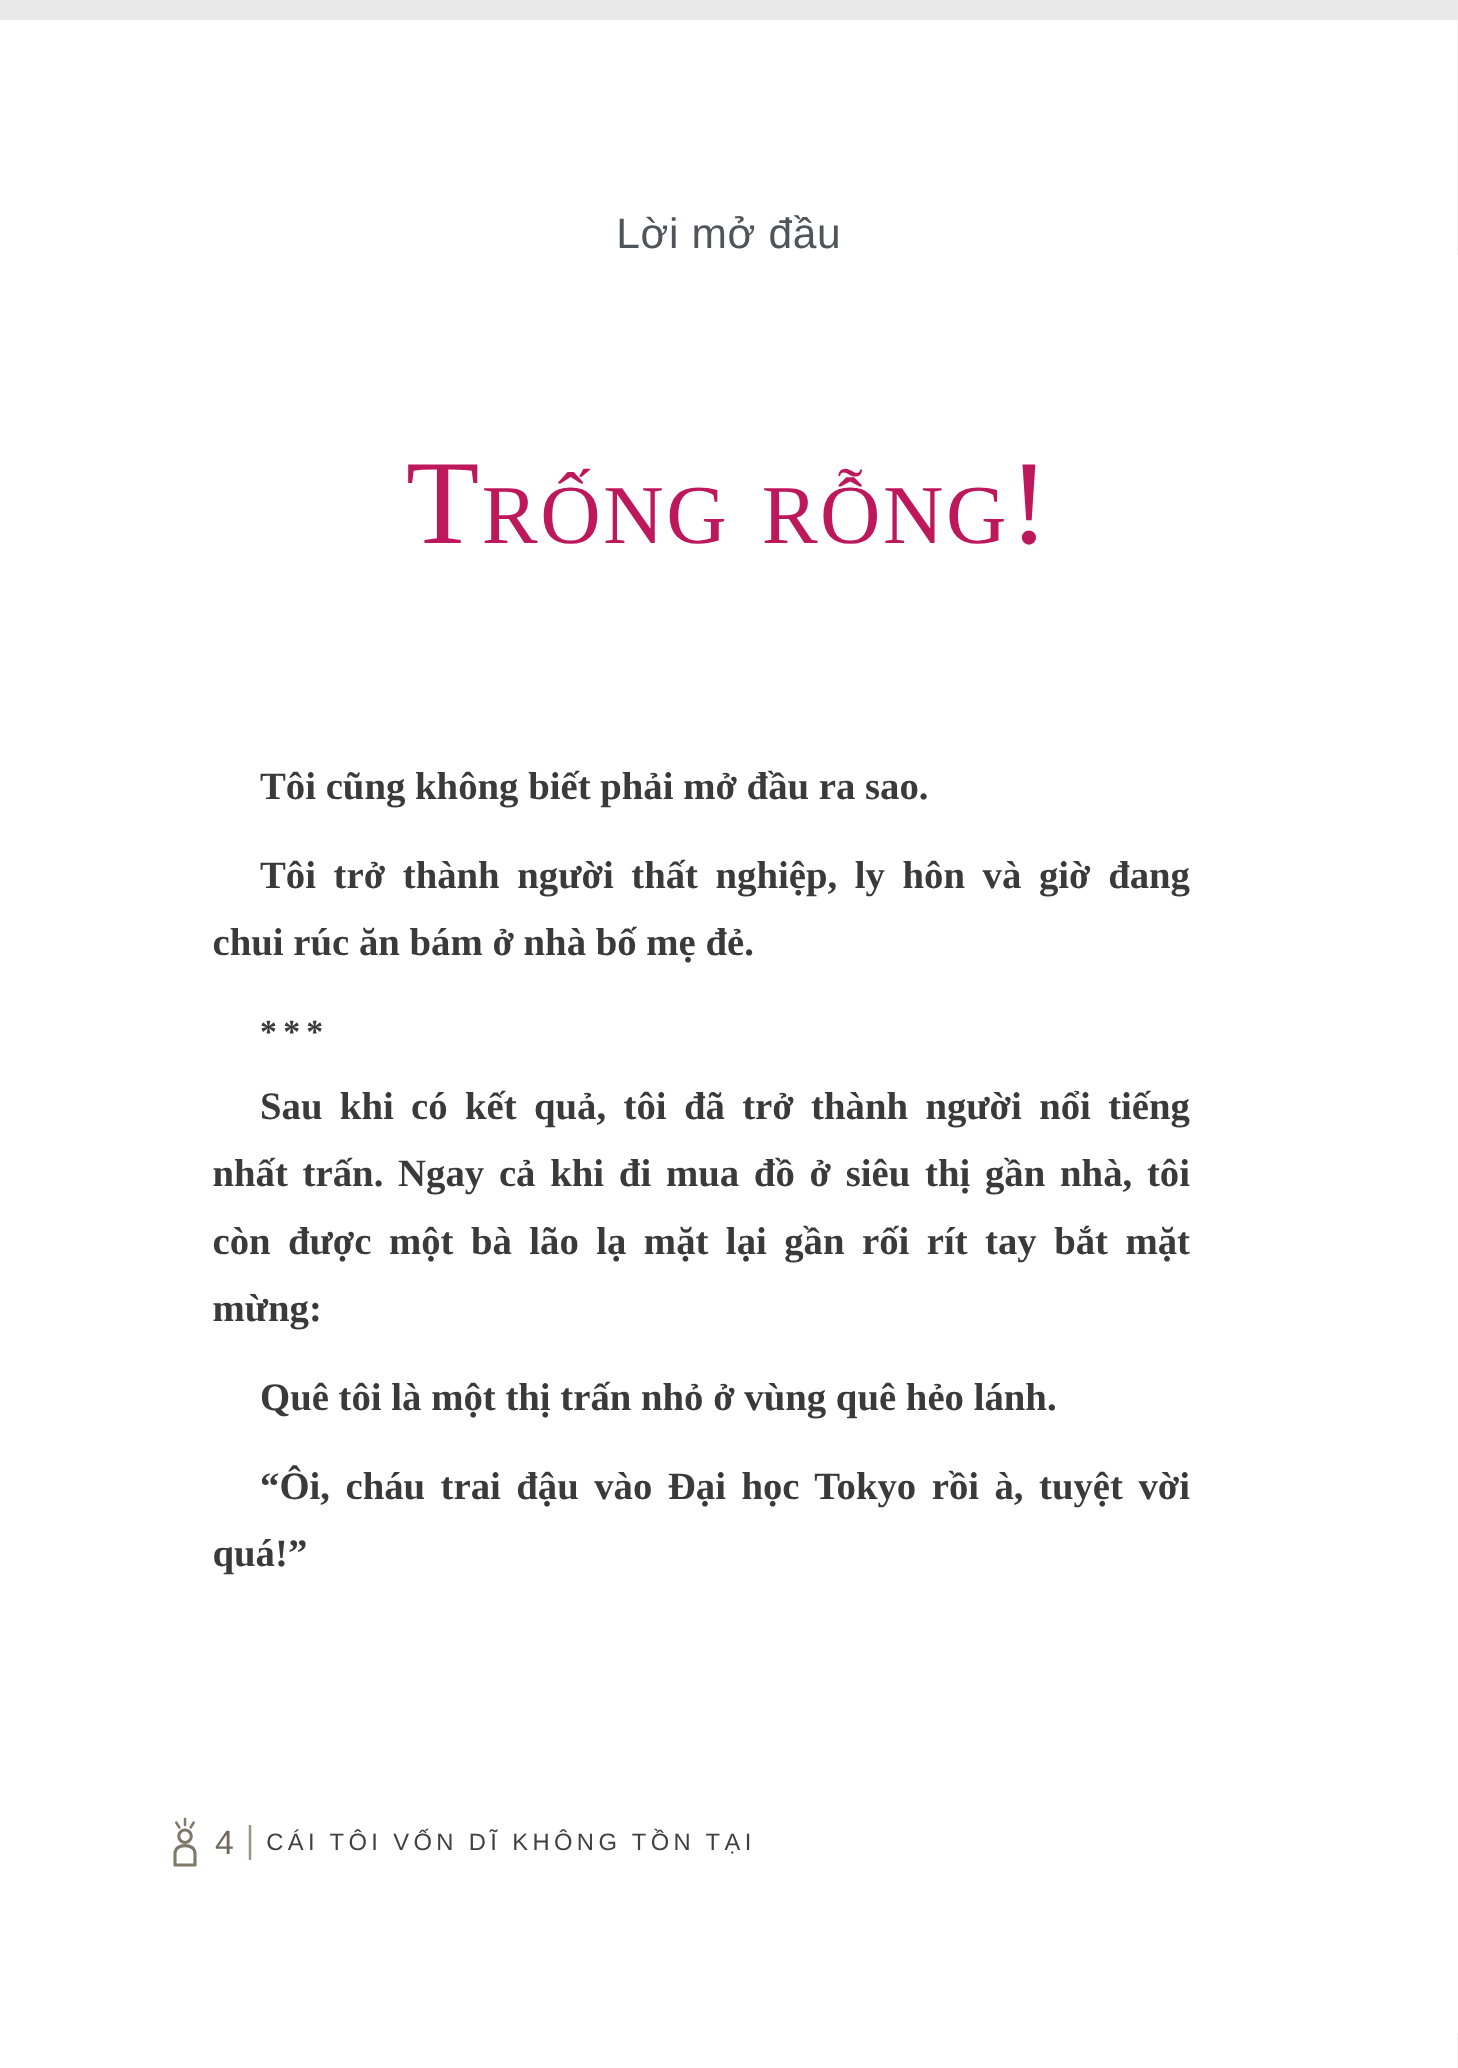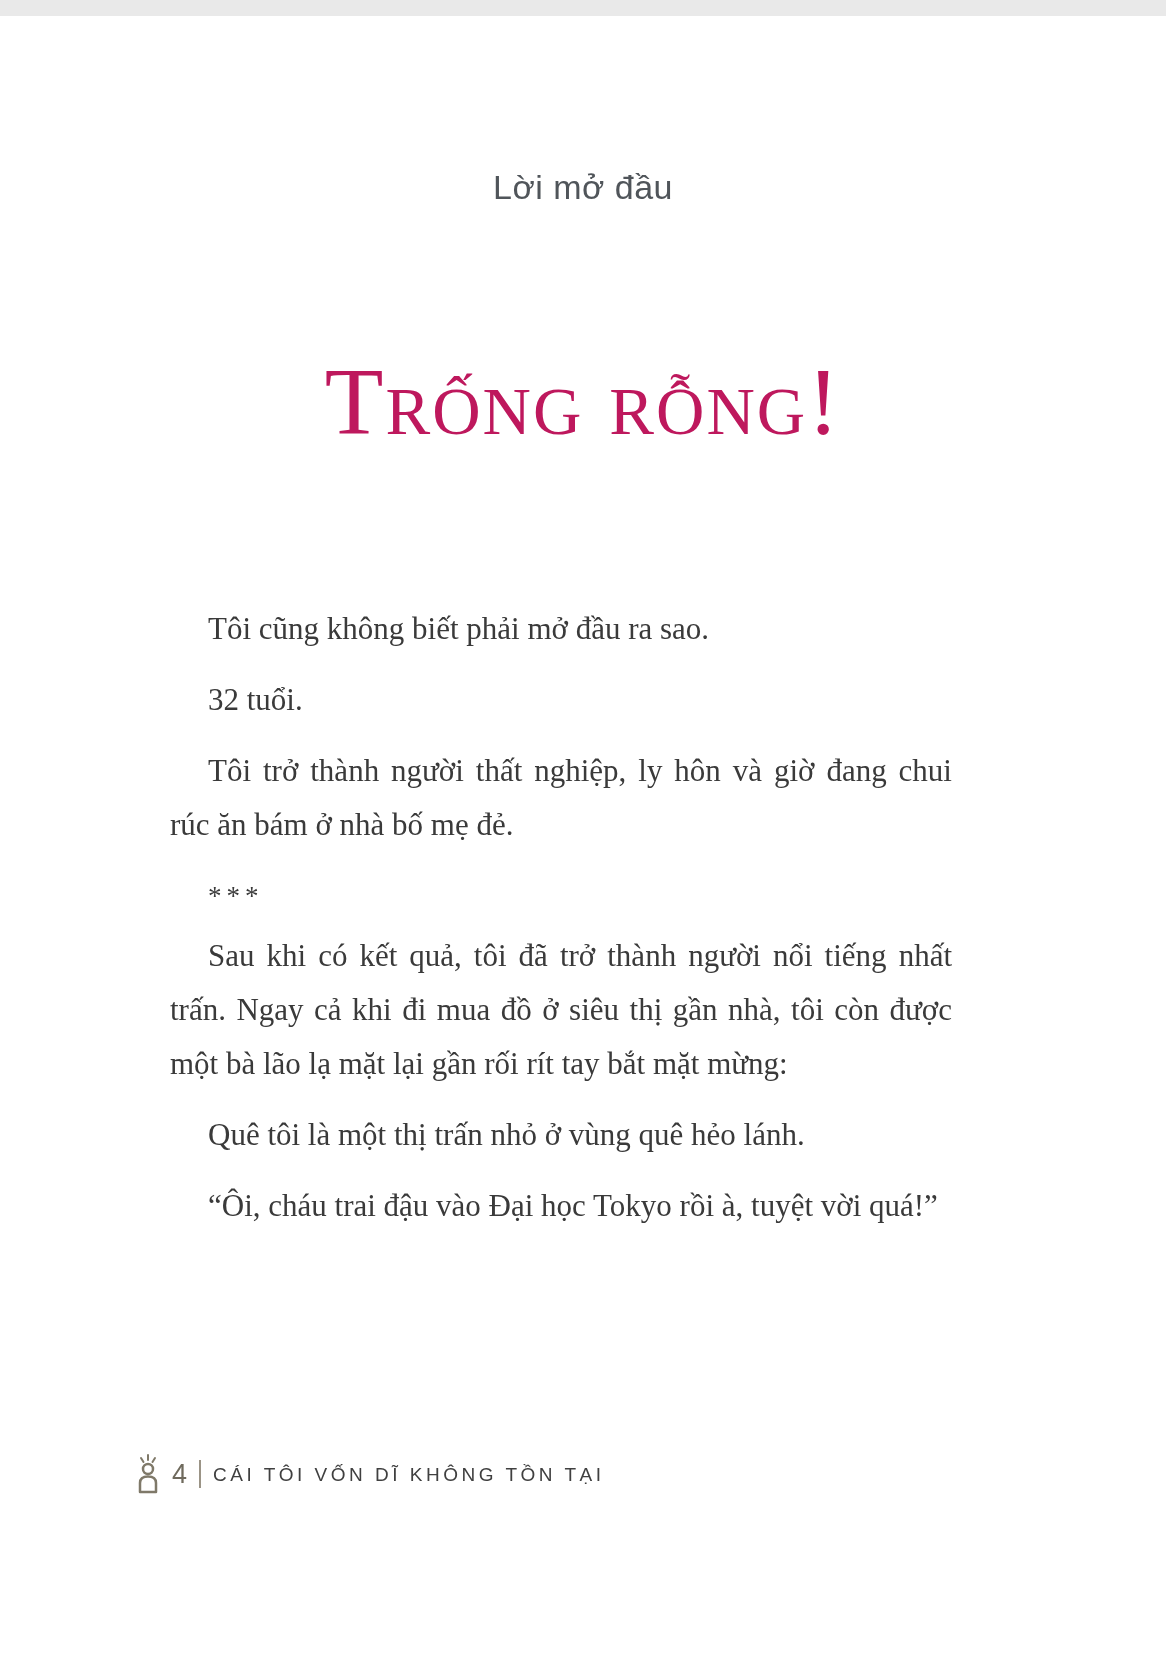--- a/index.html
+++ b/index.html
@@ -50,20 +50,21 @@
     font-size: 31px;
     line-height: 54px;
     color: #3a3a3a;
     text-align: justify;
   }
   .body-text p {
     margin: 0 0 17px 0;
   }
   .body-text p.indent {
     text-indent: 38px;
+    font-weight: bold;
   }
   .body-text p.separator {
     font-size: 27px;
     letter-spacing: 5px;
     margin: 0 0 6px 0;
     text-align: left;
     color: #3a3a3a;
   }
   .page-footer {
     position: absolute;
@@ -103,21 +104,20 @@
 <body>
 
 <div class="page">
 
   <div class="chapter-header">Lời mở đầu</div>
 
   <h1 class="chapter-title">Trống rỗng!</h1>
 
   <div class="body-text" id="paragraphs">
       <p class="indent">Tôi cũng không biết phải mở đầu ra sao.</p>
-      <p class="indent">32 tuổi.</p>
       <p class="indent">Tôi trở thành người thất nghiệp, ly hôn và giờ đang chui rúc ăn bám ở nhà bố mẹ đẻ.</p>
       <p class="indent separator">***</p>
       <p class="indent">Sau khi có kết quả, tôi đã trở thành người nổi tiếng nhất trấn. Ngay cả khi đi mua đồ ở siêu thị gần nhà, tôi còn được một bà lão lạ mặt lại gần rối rít tay bắt mặt mừng:</p>
       <p class="indent">Quê tôi là một thị trấn nhỏ ở vùng quê hẻo lánh.</p>
       <p class="indent">“Ôi, cháu trai đậu vào Đại học Tokyo rồi à, tuyệt vời quá!”</p>
     </div>
 
   <div class="page-footer">
     <span class="footer-icon">
       <svg width="32" height="40" viewBox="0 0 32 40" fill="none" xmlns="http://www.w3.org/2000/svg">

